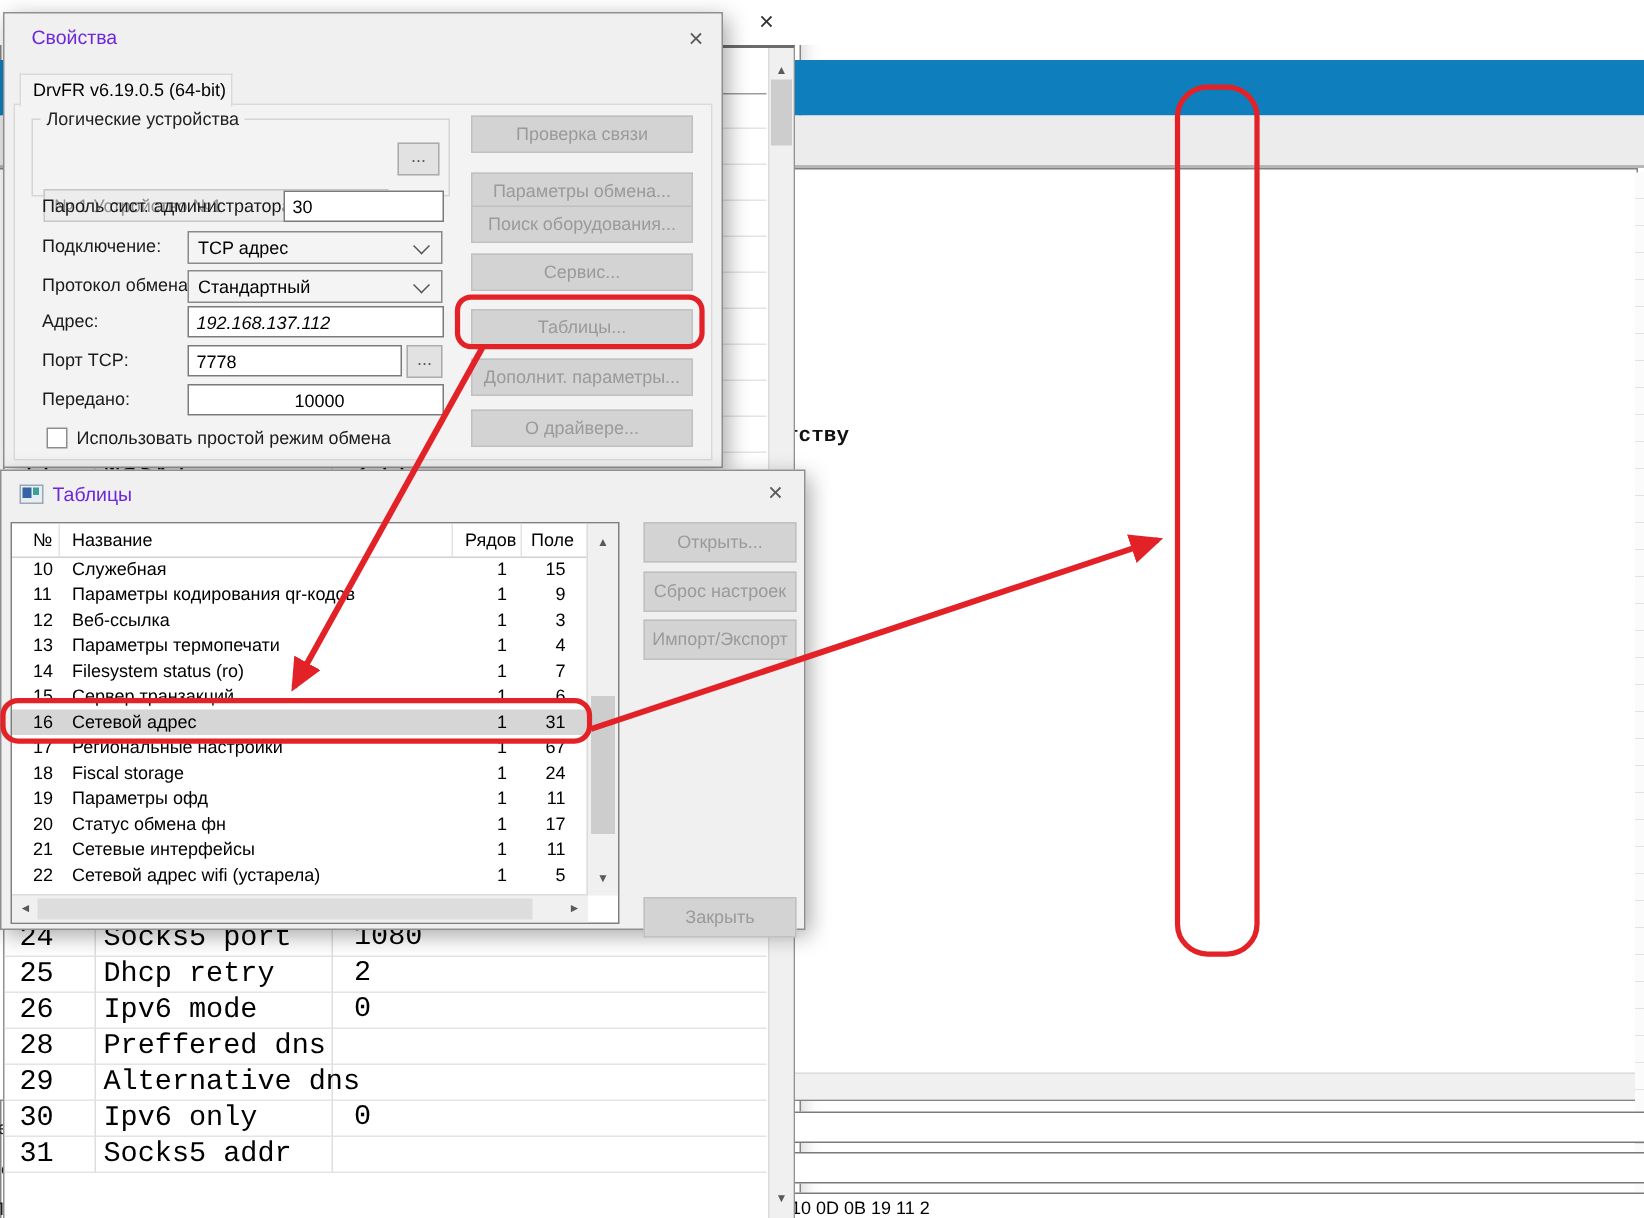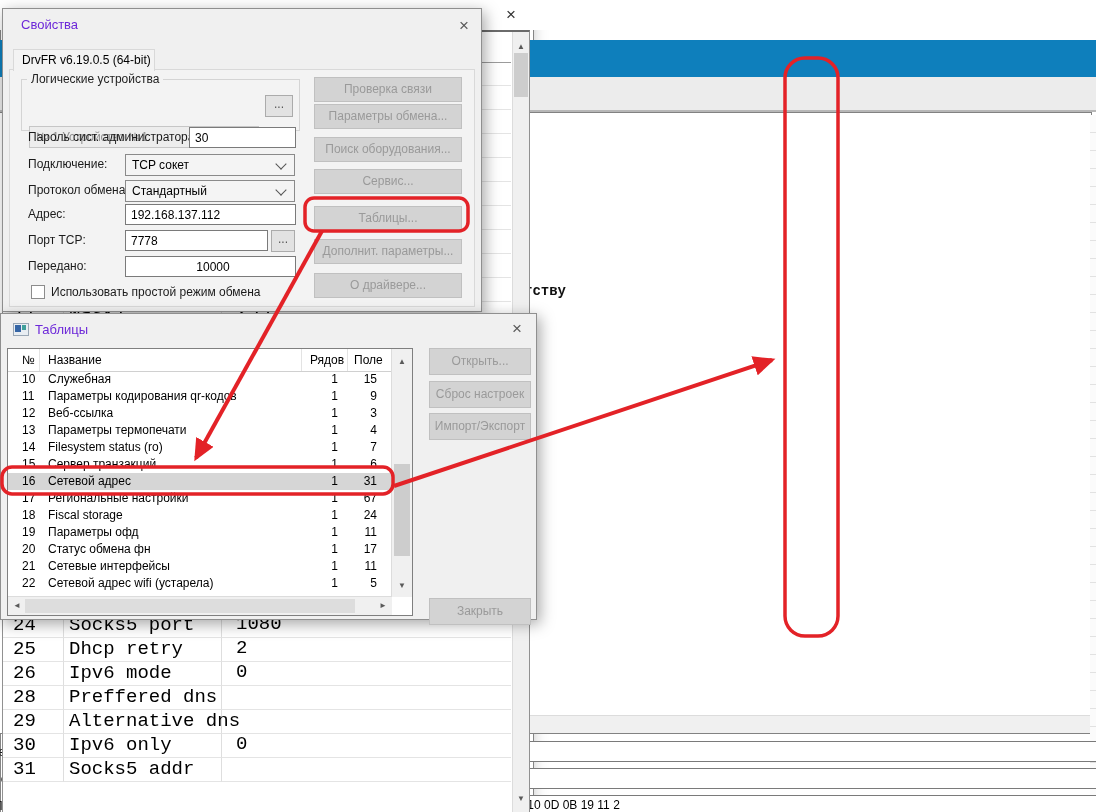--- a/index.html
+++ b/index.html
@@ -157,44 +157,44 @@
       <span>№ 1 Устройство №1</span>
       <span class="chev"></span>
     </div>
     <div class="dots" style="left:262px;top:86px;width:26px;">...</div>
 
     <div class="plabel" style="top:121px;">Пароль сист. администратора:</div>
     <input class="tinput" style="left: 186px; top: 118px; width: 100px;" value="30">
 
     <div class="plabel" style="top:148px;">Подключение:</div>
     <div class="combo" style="left:122px;top:145px;width:162px;">
-      <span>TCP сокет</span>
+      <span>TCP адрес</span>
       <span class="chev"></span>
     </div>
 
     <div class="plabel" style="top:174px;">Протокол обмена:</div>
     <div class="combo" style="left:122px;top:171px;width:162px;">
       <span>Стандартный</span>
       <span class="chev"></span>
     </div>
 
     <div class="plabel" style="top:198px;">Адрес:</div>
-    <input class="tinput" style="left: 122px; top: 195px; width: 164px;" value="192.168.137.112">
+    <input class="tinput" style="left: 122px; top: 195px; width: 164px; font-style: italic;" value="192.168.137.112">
 
     <div class="plabel" style="top:224px;">Порт TCP:</div>
     <input class="tinput" style="left: 122px; top: 221px; width: 136px;" value="7778">
     <div class="dots" style="left:268px;top:221px;width:22px;">...</div>
 
     <div class="plabel" style="top:250px;">Передано:</div>
     <input class="tinput" style="left: 122px; top: 247px; width: 164px; text-align: center;" value="10000">
 
     <div class="checkbox"></div>
     <div class="plabel" style="left:48px;top:276px;">Использовать простой режим обмена</div>
   <div class="pbtn" style="top: 68px;">Проверка связи</div>
-      <div class="pbtn" style="top: 95px;">Параметры обмена...</div>
+      <div class="pbtn" style="top: 106px;">Параметры обмена...</div>
       <div class="pbtn" style="top: 128px;">Поиск оборудования...</div>
       <div class="pbtn" style="top: 160px;">Сервис...</div>
       <div class="pbtn" style="top: 197px;">Таблицы...</div>
       <div class="pbtn" style="top: 230px;">Дополнит. параметры...</div>
       <div class="pbtn" style="top: 264px;">О драйвере...</div>
     </div>
 
   <div class="win" id="tables-window">
     <span class="winicon" style="left:12px;top:9px;"></span>
     <div class="wtitle" style="left:34px;top:8px;">Таблицы</div>

